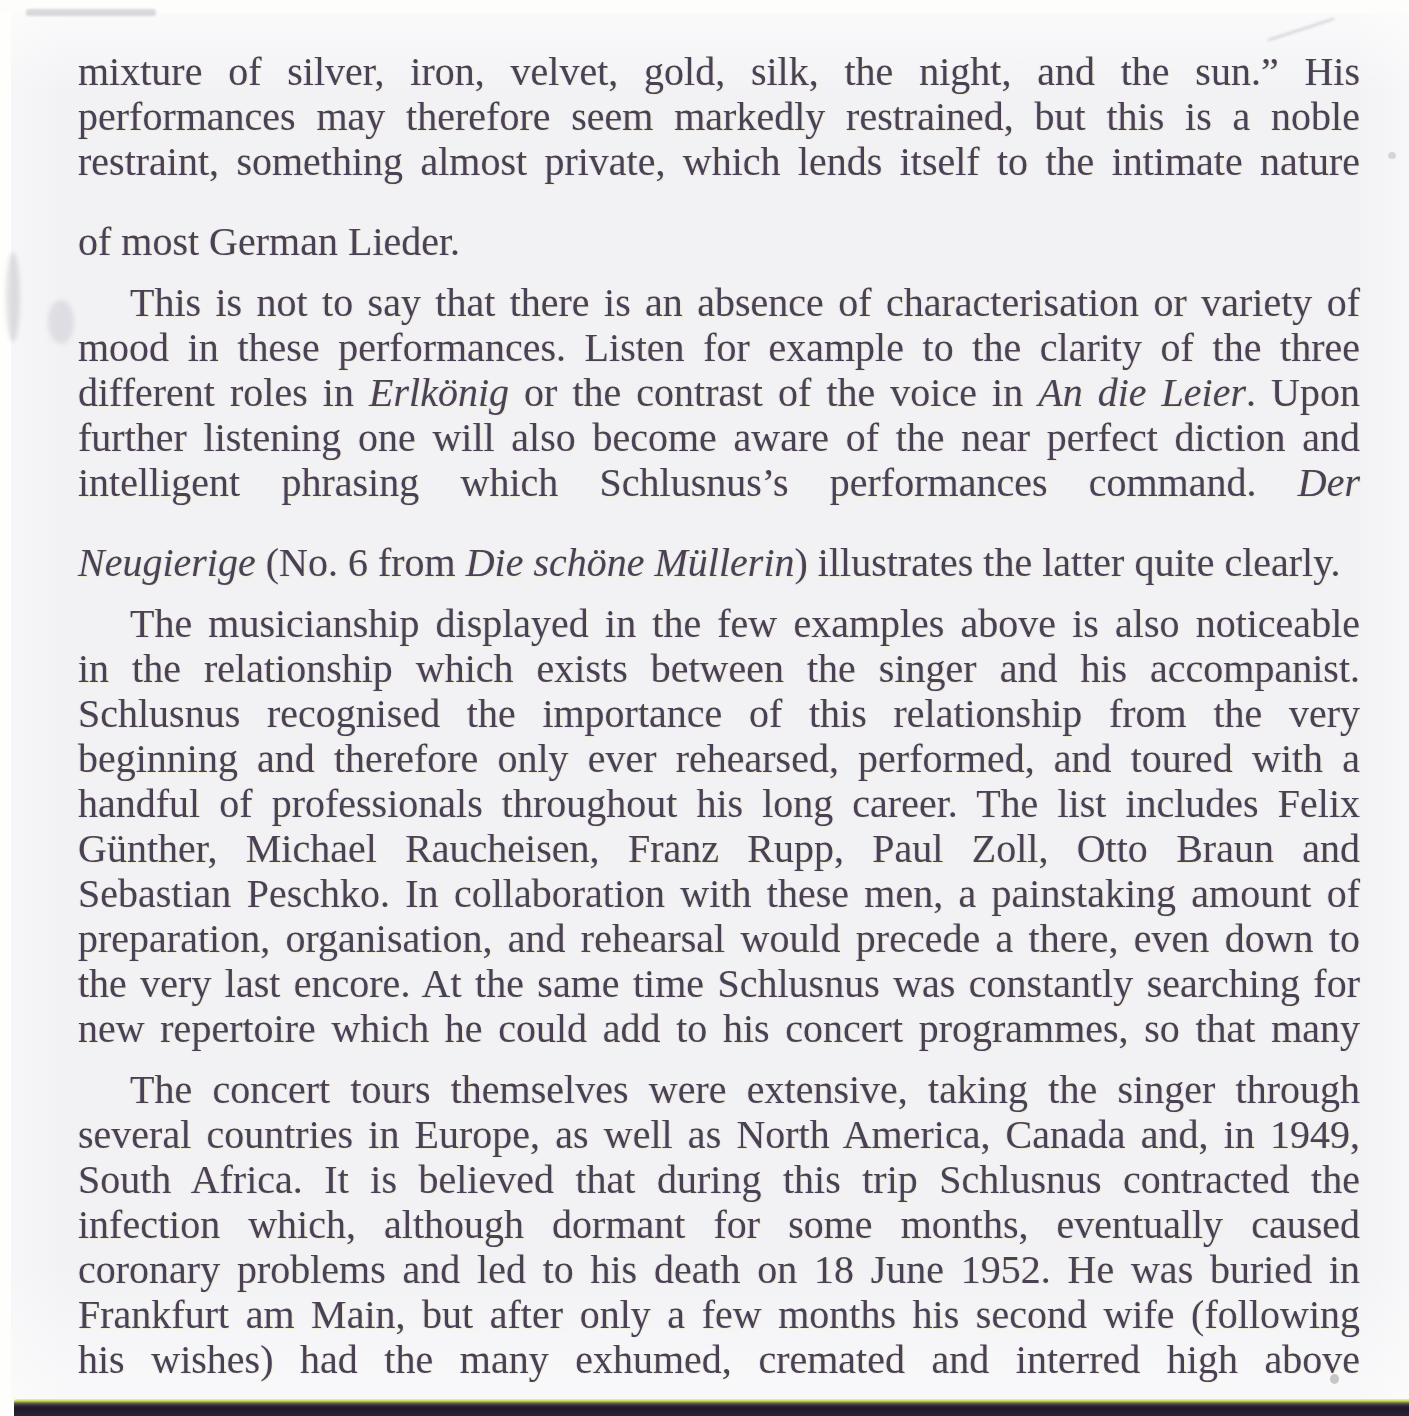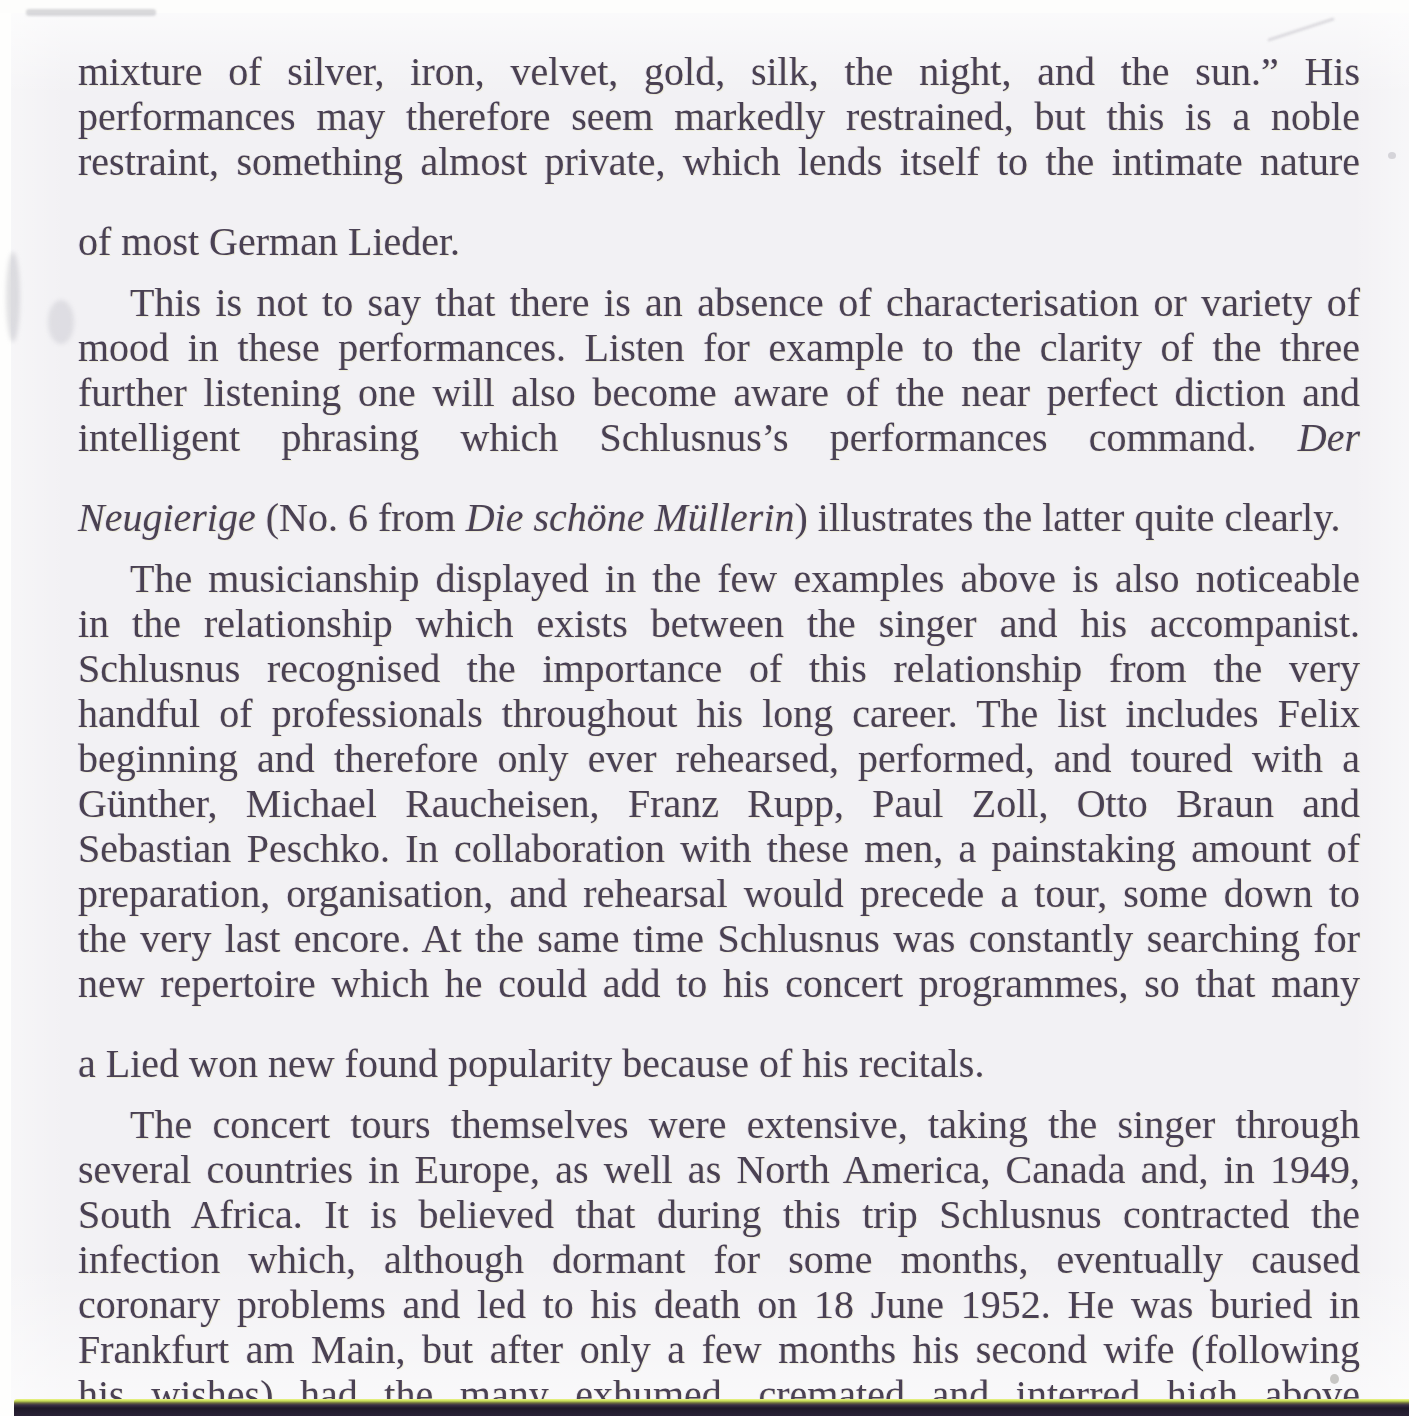--- a/index.html
+++ b/index.html
@@ -58,34 +58,34 @@
 
 <div class="paper"></div>
 
 <div class="text-block">
     <div class="line"><span>mixture of silver, iron, velvet, gold, silk, the night, and the sun.” His</span></div>
     <div class="line"><span>performances may therefore seem markedly restrained, but this is a noble</span></div>
     <div class="line"><span>restraint, something almost private, which lends itself to the intimate nature</span></div>
     <div class="line lastline"><span>of most German Lieder.</span></div>
     <div class="line indent"><span>This is not to say that there is an absence of characterisation or variety of</span></div>
     <div class="line"><span>mood in these performances. Listen for example to the clarity of the three</span></div>
+    <div class="line"><span>different roles in </span><em>Erlkönig</em><span> or the contrast of the voice in </span><em>An die Leier</em><span>. Upon</span></div>
     <div class="line"><span>further listening one will also become aware of the near perfect diction and</span></div>
     <div class="line"><span>intelligent phrasing which Schlusnus’s performances command. </span><em>Der</em></div>
     <div class="line lastline"><em>Neugierige</em><span> (No. 6 from </span><em>Die schöne Müllerin</em><span>) illustrates the latter quite clearly.</span></div>
     <div class="line indent"><span>The musicianship displayed in the few examples above is also noticeable</span></div>
     <div class="line"><span>in the relationship which exists between the singer and his accompanist.</span></div>
     <div class="line"><span>Schlusnus recognised the importance of this relationship from the very</span></div>
+    <div class="line"><span>beginning and therefore only ever rehearsed, performed, and toured with a</span></div>
     <div class="line"><span>handful of professionals throughout his long career. The list includes Felix</span></div>
-    <div class="line"><span>beginning and therefore only ever rehearsed, performed, and toured with a</span></div>
     <div class="line"><span>Günther, Michael Raucheisen, Franz Rupp, Paul Zoll, Otto Braun and</span></div>
     <div class="line"><span>Sebastian Peschko. In collaboration with these men, a painstaking amount of</span></div>
-    <div class="line"><span>preparation, organisation, and rehearsal would precede a tour, some down to</span></div>
+    <div class="line"><span>preparation, organisation, and rehearsal would precede a there, even down to</span></div>
     <div class="line"><span>the very last encore. At the same time Schlusnus was constantly searching for</span></div>
     <div class="line"><span>new repertoire which he could add to his concert programmes, so that many</span></div>
-    <div class="line lastline"><span>a Lied won new found popularity because of his recitals.</span></div>
     <div class="line indent"><span>The concert tours themselves were extensive, taking the singer through</span></div>
     <div class="line"><span>several countries in Europe, as well as North America, Canada and, in 1949,</span></div>
     <div class="line"><span>South Africa. It is believed that during this trip Schlusnus contracted the</span></div>
     <div class="line"><span>infection which, although dormant for some months, eventually caused</span></div>
     <div class="line"><span>coronary problems and led to his death on 18 June 1952. He was buried in</span></div>
     <div class="line"><span>Frankfurt am Main, but after only a few months his second wife (following</span></div>
     <div class="line"><span>his wishes) had the many exhumed, cremated and interred high above</span></div>
   </div>
 
 <div class="edge-left"></div>

